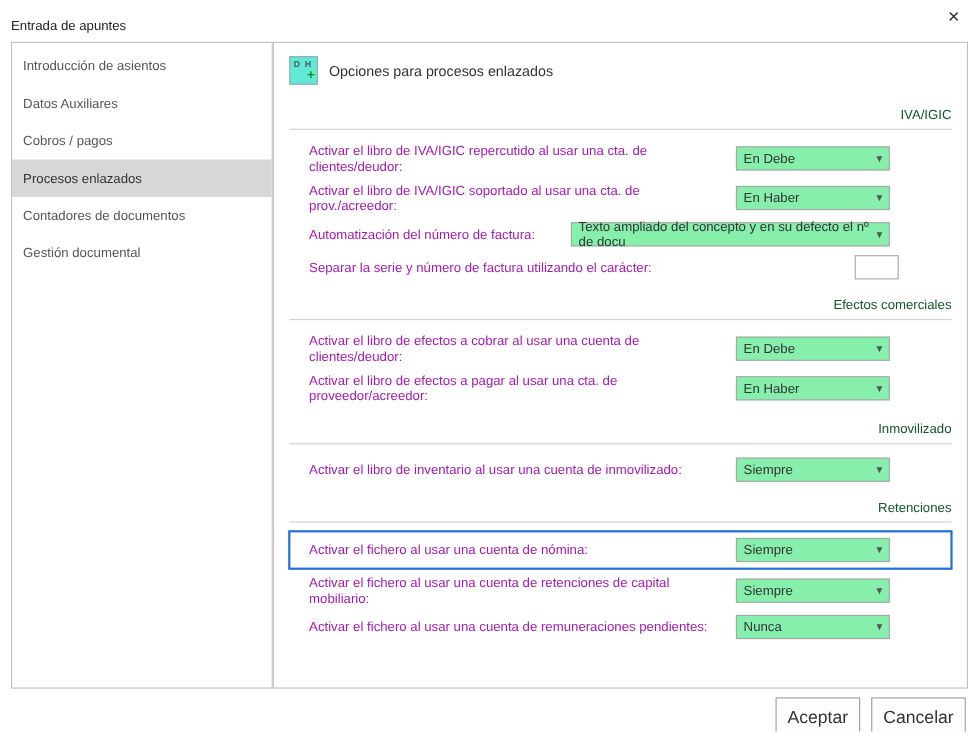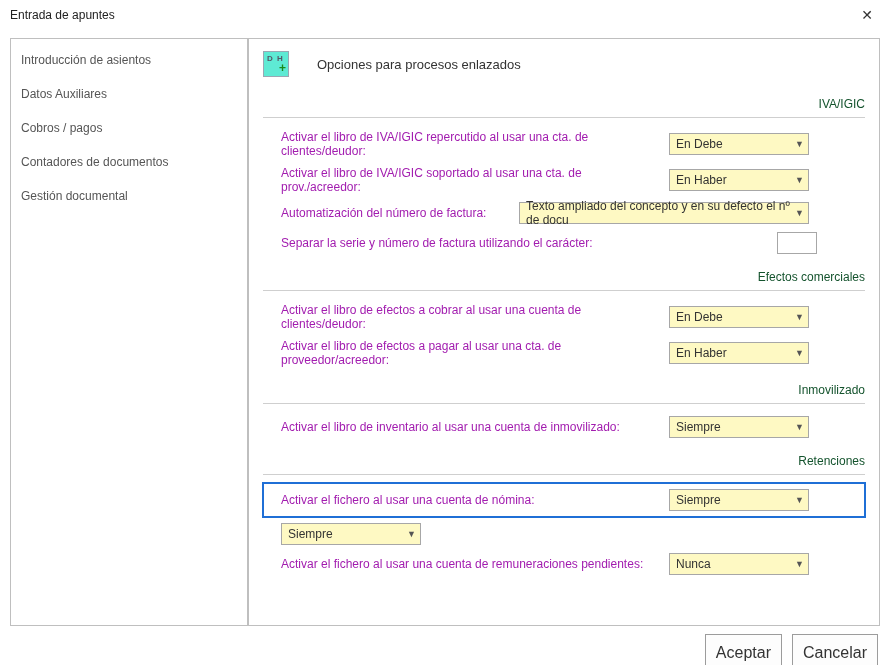--- a/index.html
+++ b/index.html
@@ -8,21 +8,21 @@
     font-family: "Segoe UI", Tahoma, sans-serif;
     font-size: 12px;
     color: #333;
     background: #fff;
     width: 890px;
     height: 665px;
     overflow: hidden;
   }
   .titlebar {
     display: flex;
-    align-items: center;
+    align-items: flex-end;
     justify-content: space-between;
     height: 30px;
     padding: 0 8px 0 10px;
   }
   .titlebar .title { font-size: 12px; color: #222; }
   .titlebar .close {
     width: 30px; height: 30px;
     display:flex; align-items:center; justify-content:center;
     font-size: 14px; color:#333;
   }
@@ -60,21 +60,21 @@
   }
   .header-icon {
     width: 26px; height: 26px;
     border: 1px solid #9aa7b3;
     display:flex; align-items:center; justify-content:center;
     font-size: 9px; color:#2f6db3; position:relative;
     background:#5eead4;
   }
   .header-icon .dh { font-weight:bold; letter-spacing:1px; color:#556; font-size:8px; position:absolute; top:2px; left:3px;}
   .header-icon .plus { position:absolute; bottom:1px; right:2px; color:#1a8a1a; font-size:12px; font-weight:bold;}
-  .header-title { font-size: 13px; color:#333;margin-left:18px; }
+  .header-title { font-size: 13px; color:#333; }
   .section-title {
     font-size: 12px;
     color:#14532d;
     border-bottom: 1px solid #cfcfcf;
     padding: 6px 0 6px 0;
     margin: 6px 0 8px 0;
     text-align: right;
   }
   .row {
     display:flex;
@@ -83,21 +83,21 @@
     gap: 8px;
   }
   .row .label {
     flex: 0 0 380px;
     color:#a21caf;
     font-size: 12px;
   }
   .select {
     height: 22px;
     border: 1px solid #a7a7a7;
-    background: #fef9c3;
+    background: #86efac;
     display:flex; align-items:center; justify-content:space-between;
     padding: 0 4px 0 6px;
     width: 140px;
     color:#333;
     font-size: 12px;
   }
   .select.wide { width: 290px; }
   .select .caret { font-size: 9px; color:#555; }
   .textinput {
     height: 22px;
@@ -140,20 +140,21 @@
       <span>✕</span>
     </div>
 </div>
 
 <div class="dialog-body">
 
   <div class="sidebar">
     <div class="sidebar-item">Introducción de asientos</div>
     <div class="sidebar-item">Datos Auxiliares</div>
     <div class="sidebar-item">Cobros / pagos</div>
+    <div class="sidebar-item selected">Procesos enlazados</div>
     <div class="sidebar-item">Contadores de documentos</div>
     <div class="sidebar-item">Gestión documental</div>
   </div>
 
   <div class="main">
 
     <div class="header-row">
       <div class="header-icon">
         <span class="dh">D  H</span>
         <span class="plus">+</span>
@@ -225,20 +226,21 @@
 
     <div class="row highlight">
       <span class="label">Activar el fichero al usar una cuenta de nómina:</span>
       <div class="select">
         <span>Siempre</span>
         <span class="caret">▼</span>
       </div>
     </div>
 
     <div class="row">
+      <span class="label">Activar el fichero al usar una cuenta de retenciones de capital mobiliario:</span>
       <div class="select">
         <span>Siempre</span>
         <span class="caret">▼</span>
       </div>
     </div>
 
     <div class="row">
       <span class="label">Activar el fichero al usar una cuenta de remuneraciones pendientes:</span>
       <div class="select">
         <span>Nunca</span>

